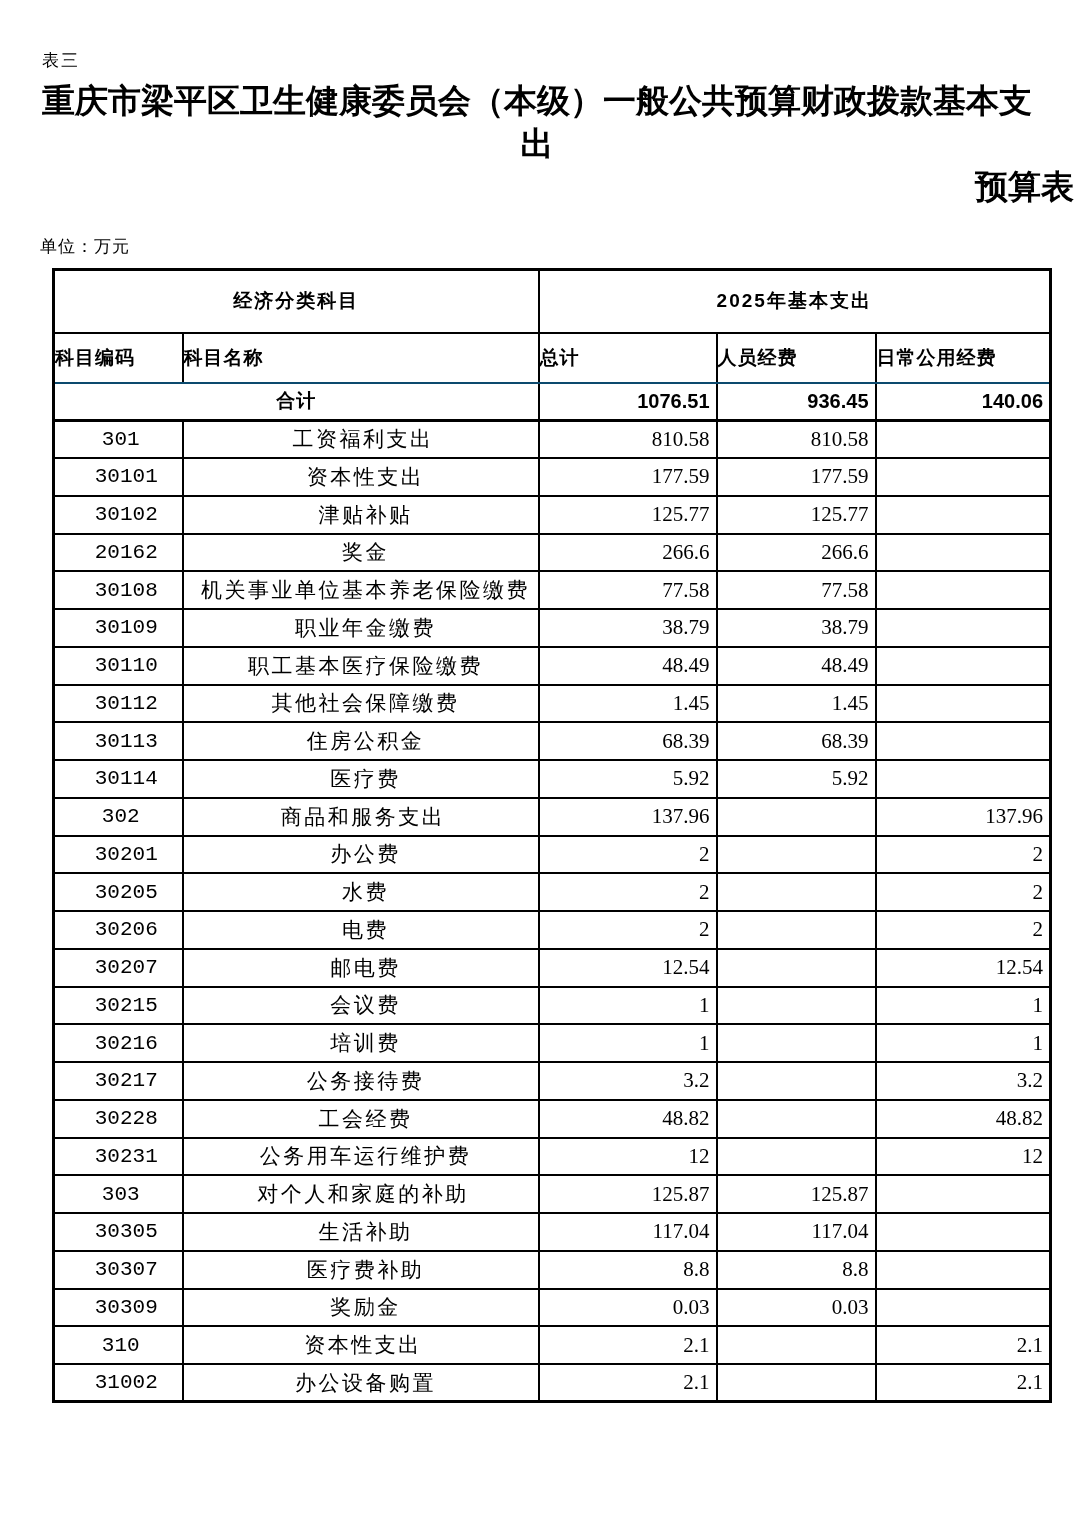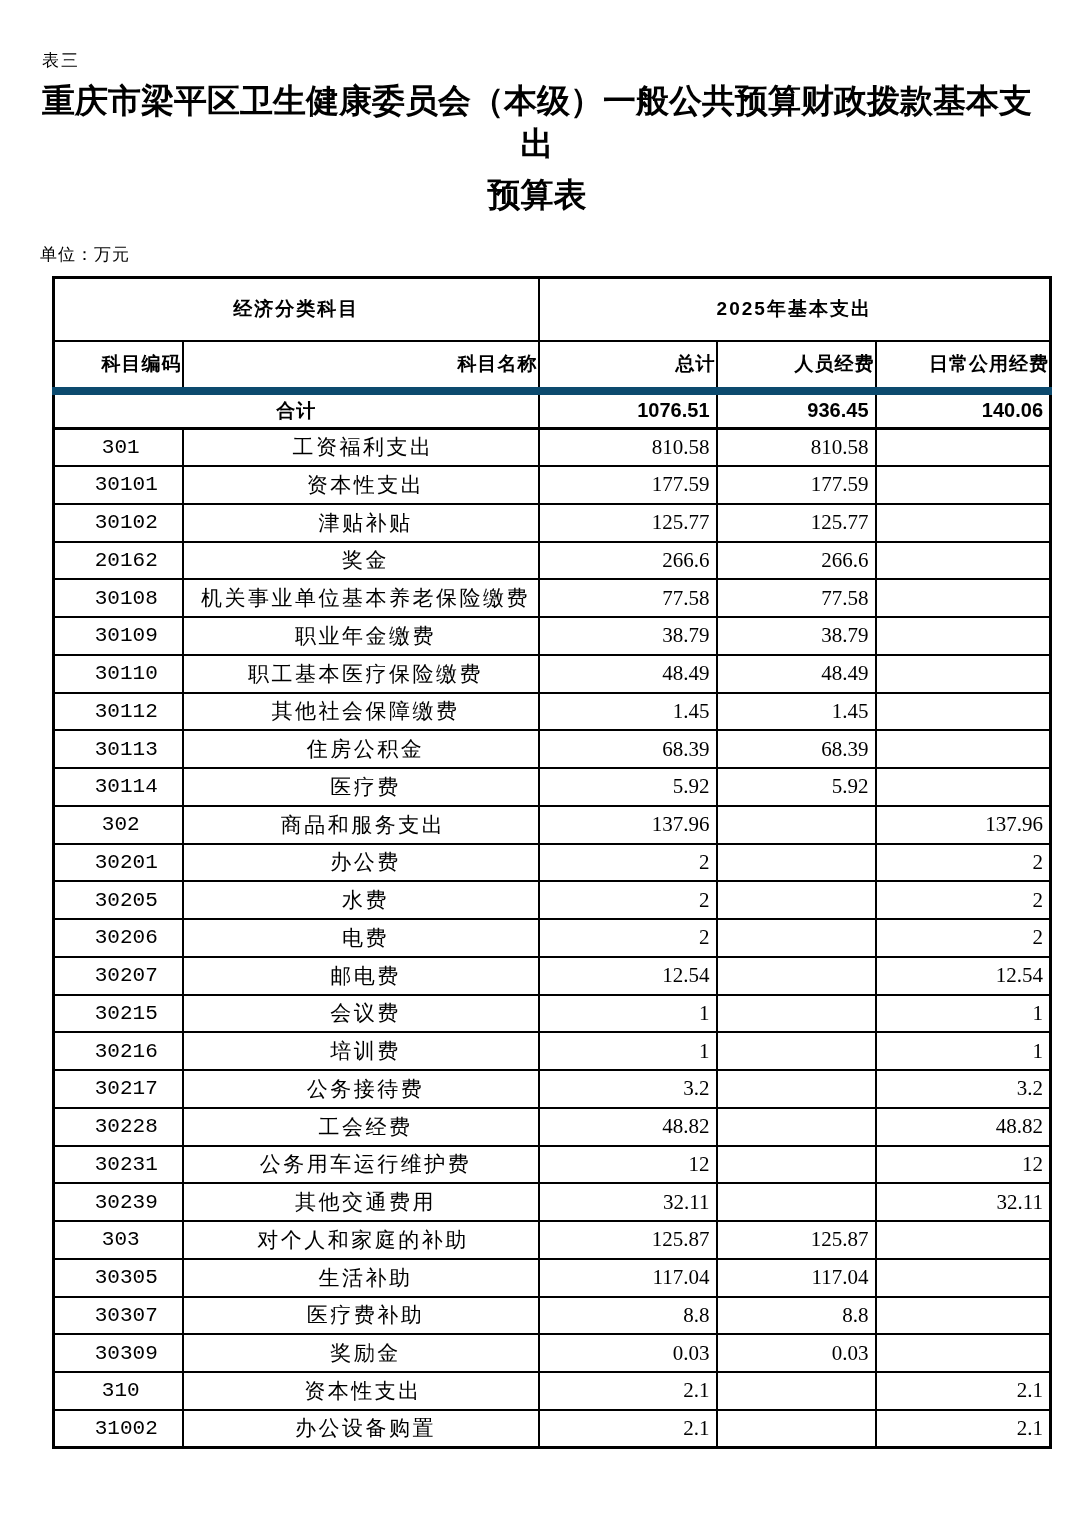--- a/index.html
+++ b/index.html
@@ -15,31 +15,31 @@
   .page { width: 1074px; height: 1520px; }
 
   .doc-tag {
     margin: 50px 0 0 42px;
     font-size: 17px;
     line-height: 22px;
     letter-spacing: 2px;
   }
 
   .title {
-    margin: 8px auto 8px auto;
+    margin: 8px auto 0 auto;
     max-width: 1002px;
     text-align: center;
     font-family: "Liberation Serif", "DejaVu Serif", serif;
     font-weight: bold;
     font-size: 33px;
     line-height: 43px;
     word-break: break-all;
   }
   .subtitle {
-    text-align: center;
+    text-align: right;
     font-family: "Liberation Serif", "DejaVu Serif", serif;
     font-weight: bold;
     font-size: 33px;
     line-height: 43px;
   }
 
   .unit-row {
     width: 997px;
     margin: 27px 0 10px 40px;
     text-align: left;
@@ -76,23 +76,23 @@
     font-size: 19px;
     text-align: center;
     letter-spacing: 2px;
     border-bottom-width: 2px;
   }
   tr.col-row th {
     height: 50px;
     font-family: "Liberation Sans", "DejaVu Sans", sans-serif;
     font-weight: bold;
     font-size: 19px;
-    text-align: right;
+    text-align: left;
     letter-spacing: 1px;
-    border-bottom: 8px solid #0c4a6e;
+    border-bottom: 2px solid #0c4a6e;
   }
 
   tr.total-row td {
     height: 37px;
     font-family: "Liberation Sans", "DejaVu Sans", sans-serif;
     font-weight: bold;
     border-bottom: 3px solid #000;
   }
   tr.total-row td.total-label {
     text-align: center;
@@ -298,27 +298,20 @@
       <td class="num"></td>
       <td class="num">48.82</td>
     </tr>
         <tr class="level-2">
       <td class="code-cell">30231</td>
       <td class="name-cell">公务用车运行维护费</td>
       <td class="num">12</td>
       <td class="num"></td>
       <td class="num">12</td>
     </tr>
-        <tr class="level-2">
-      <td class="code-cell">30239</td>
-      <td class="name-cell">其他交通费用</td>
-      <td class="num">32.11</td>
-      <td class="num"></td>
-      <td class="num">32.11</td>
-    </tr>
         <tr class="level-1">
       <td class="code-cell">303</td>
       <td class="name-cell">对个人和家庭的补助</td>
       <td class="num">125.87</td>
       <td class="num">125.87</td>
       <td class="num"></td>
     </tr>
         <tr class="level-2">
       <td class="code-cell">30305</td>
       <td class="name-cell">生活补助</td>

